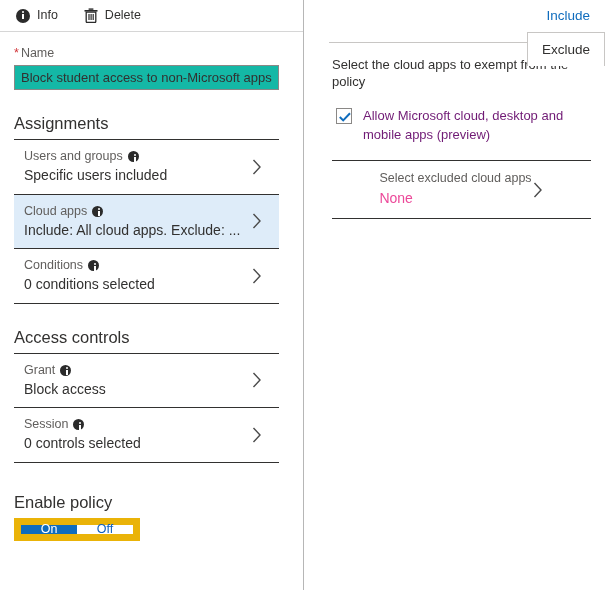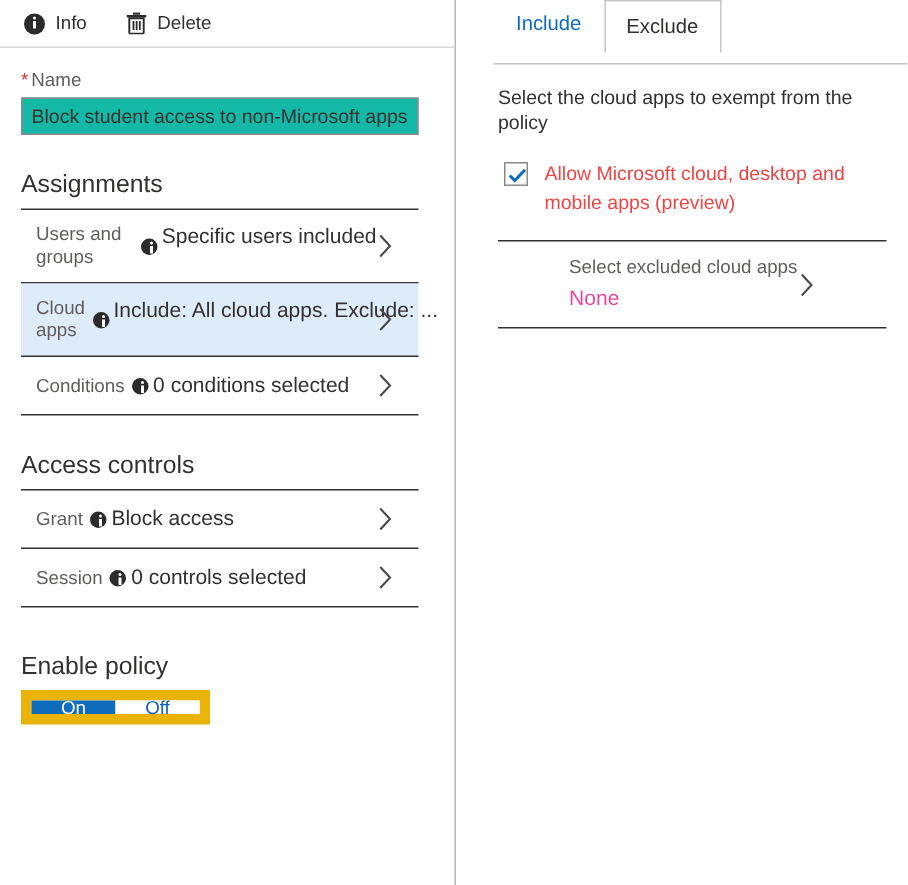--- a/index.html
+++ b/index.html
@@ -139,21 +139,21 @@
     cursor: pointer;
     border-bottom: 1px solid #323130;
     margin: 0 24px 0 14px;
     padding-left: 10px;
   }
   .nav-row.selected {
     background: #deecf9;
     border-bottom-color: #323130;
     margin: 0 24px 0 14px;
   }
-  .nav-row-texts { display: flex; flex-direction: row; gap: 3px; min-width: 0; }
+  .nav-row-texts { display: flex; flex-direction: column; gap: 3px; min-width: 0; }
   .nav-row-label {
     font-size: 12.5px;
     color: #605e5c;
     display: flex;
     align-items: center;
     gap: 5px;
     line-height: 1.2;
   }
   .nav-row-value {
     font-size: 14px;
@@ -192,25 +192,26 @@
     box-sizing: border-box;
   }
   .toggle-opt.active {
     background: #0f6cbd;
     color: #ffffff;
   }
 
   
   .tabs {
     display: flex;
-    align-items: flex-start;
+    align-items: flex-end;
     height: 43px;
     padding-left: 25px;
     box-sizing: border-box;
     position: relative;
+    flex-direction: column;
   }
   .tabs::after {
     content: "";
     position: absolute;
     left: 25px;
     right: 0;
     bottom: 0;
     height: 1px;
     background: #c8c6c4;
   }
@@ -257,21 +258,21 @@
     flex: none;
     border: 1px solid #8a8886;
     background: #ffffff;
     box-sizing: border-box;
     position: relative;
     margin-top: 1px;
   }
   .checkbox svg { position: absolute; left: 1px; top: 1px; }
   .check-label {
     font-size: 13px;
-    color: #ef4444;
+    color: #701a75;
     line-height: 1.45;
     max-width: 232px;
   }
   .rp-rule {
     height: 1px;
     background: #323130;
     margin: 0 0 0 0;
   }
   .rp-row {
     display: flex;

